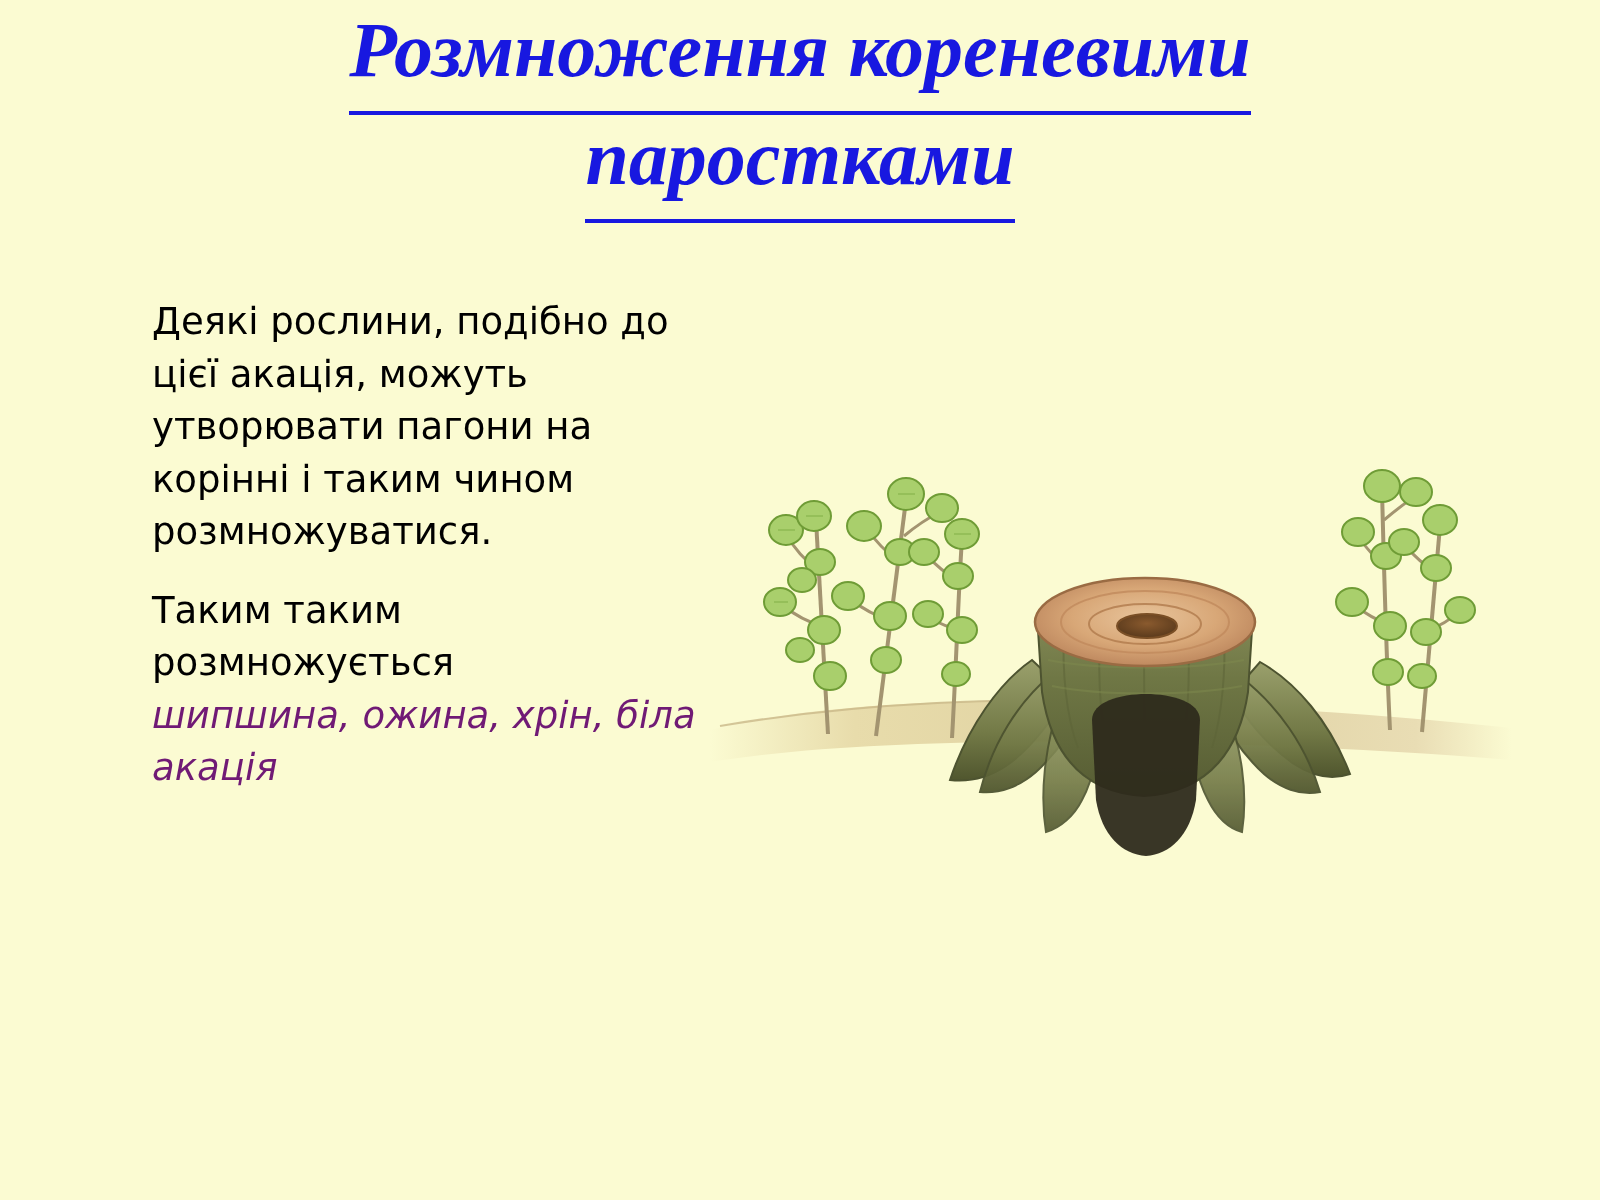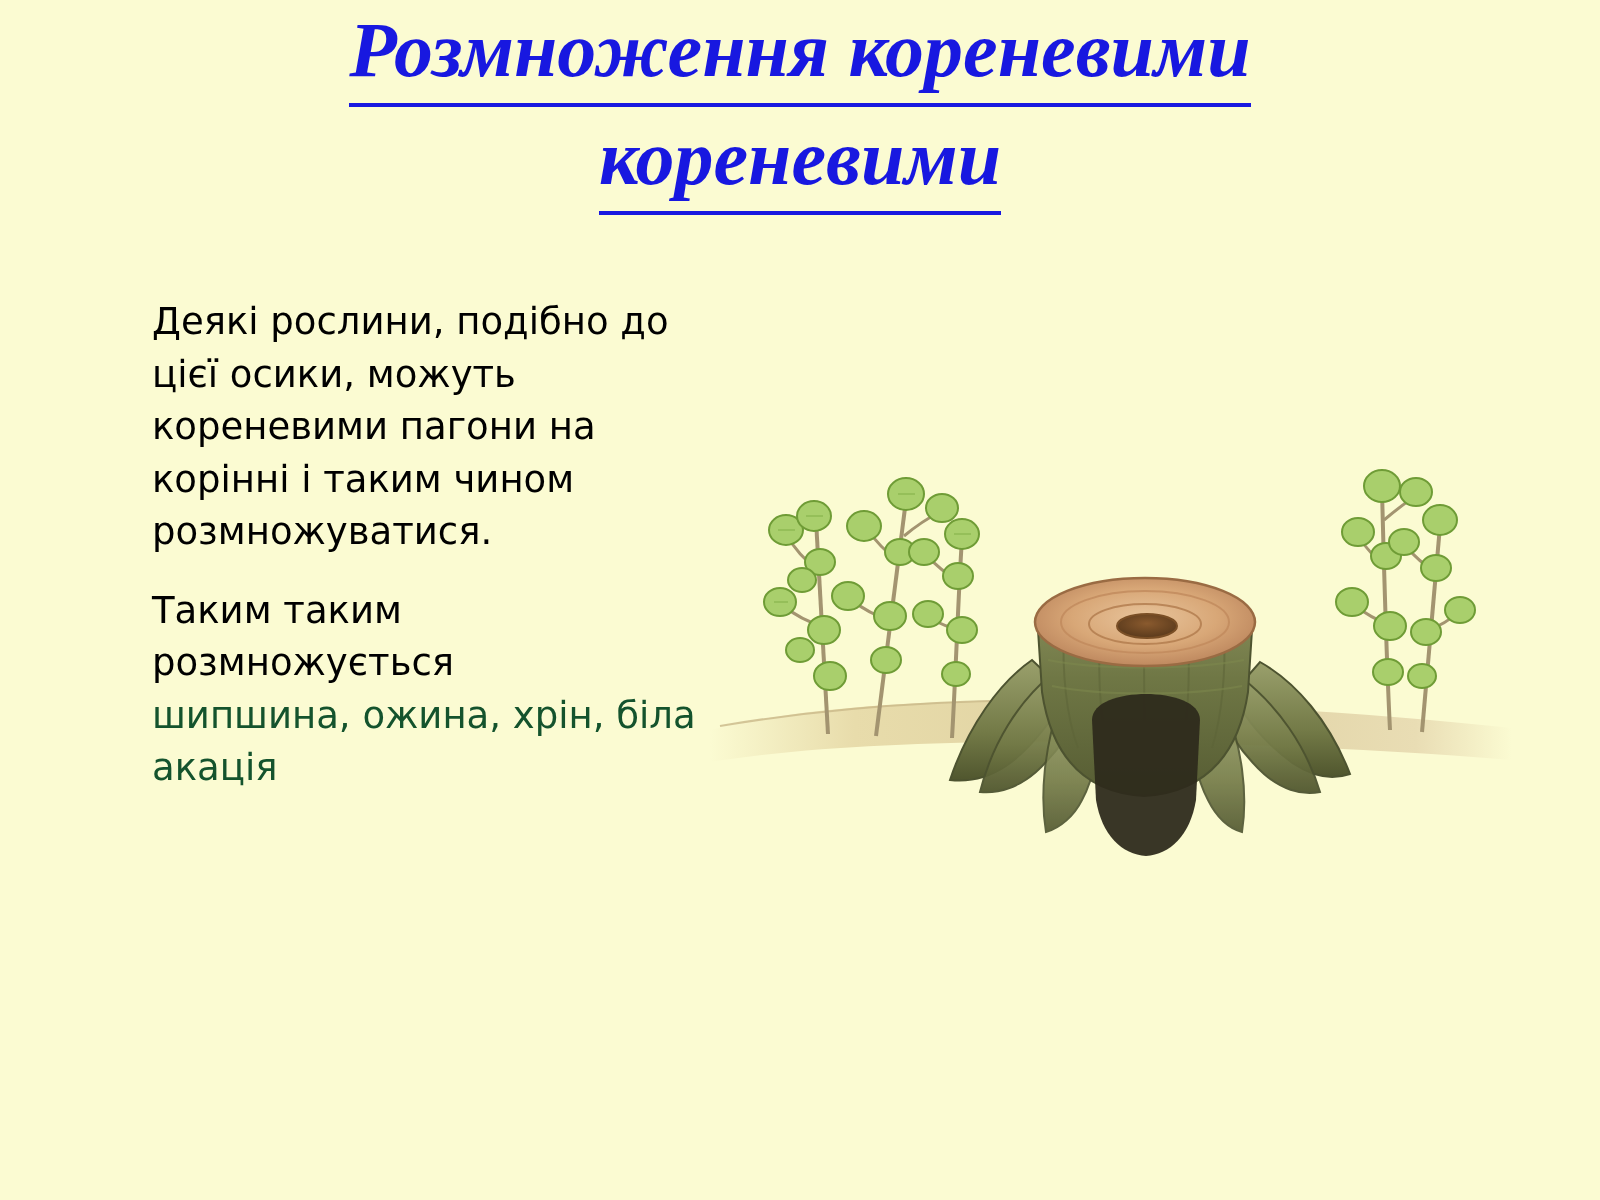--- a/index.html
+++ b/index.html
@@ -36,21 +36,21 @@
     font-size: 78px;
     line-height: 1.38;
     letter-spacing: 0px;
   }
   .title .line {
     display: block;
   }
   .title .line span {
     display: inline;
     border-bottom: 4px solid #1818e0;
-    padding-bottom: 10px;
+    padding-bottom: 18px;
   }
 
   
   .text-col {
     position: absolute;
     left: 152px;
     top: 296px;
     width: 600px;
   }
   .para {
@@ -62,21 +62,22 @@
   }
   .para.first {
     width: 580px;
   }
   .para.second {
     width: 400px;
     margin-bottom: 0;
   }
   .highlight {
     display: block;
-    color: #14532d;
+    color: #701a75;
+    font-style: italic;
     font-family: "DejaVu Sans", sans-serif;
     font-size: 37px;
     line-height: 1.42;
     width: 560px;
   }
 
   
   .illustration {
     position: absolute;
     left: 700px;
@@ -88,25 +89,25 @@
     display: block;
   }
 </style>
 </head>
 <body>
 
 <div class="slide">
 
   <div class="title">
     <span class="line"><span>Розмноження кореневими</span></span>
-    <span class="line"><span>кореневими</span></span>
+    <span class="line"><span>паростками</span></span>
   </div>
 
   <div class="text-col">
-    <p class="para first">Деякі рослини, подібно до цієї осики, можуть кореневими пагони на корінні і таким чином розмножуватися.</p>
+    <p class="para first">Деякі рослини, подібно до цієї акація, можуть утворювати пагони на корінні і таким чином розмножуватися.</p>
     <p class="para second">
       <span>Таким таким розмножується</span>
       <span class="highlight">шипшина, ожина, хрін, біла акація</span>
     </p>
   </div>
 
   <div class="illustration">
     <svg width="820" height="560" viewBox="0 0 820 560" xmlns="http://www.w3.org/2000/svg" aria-hidden="true">
       <defs>
         <linearGradient id="groundGrad" x1="0" y1="0" x2="1" y2="0">

